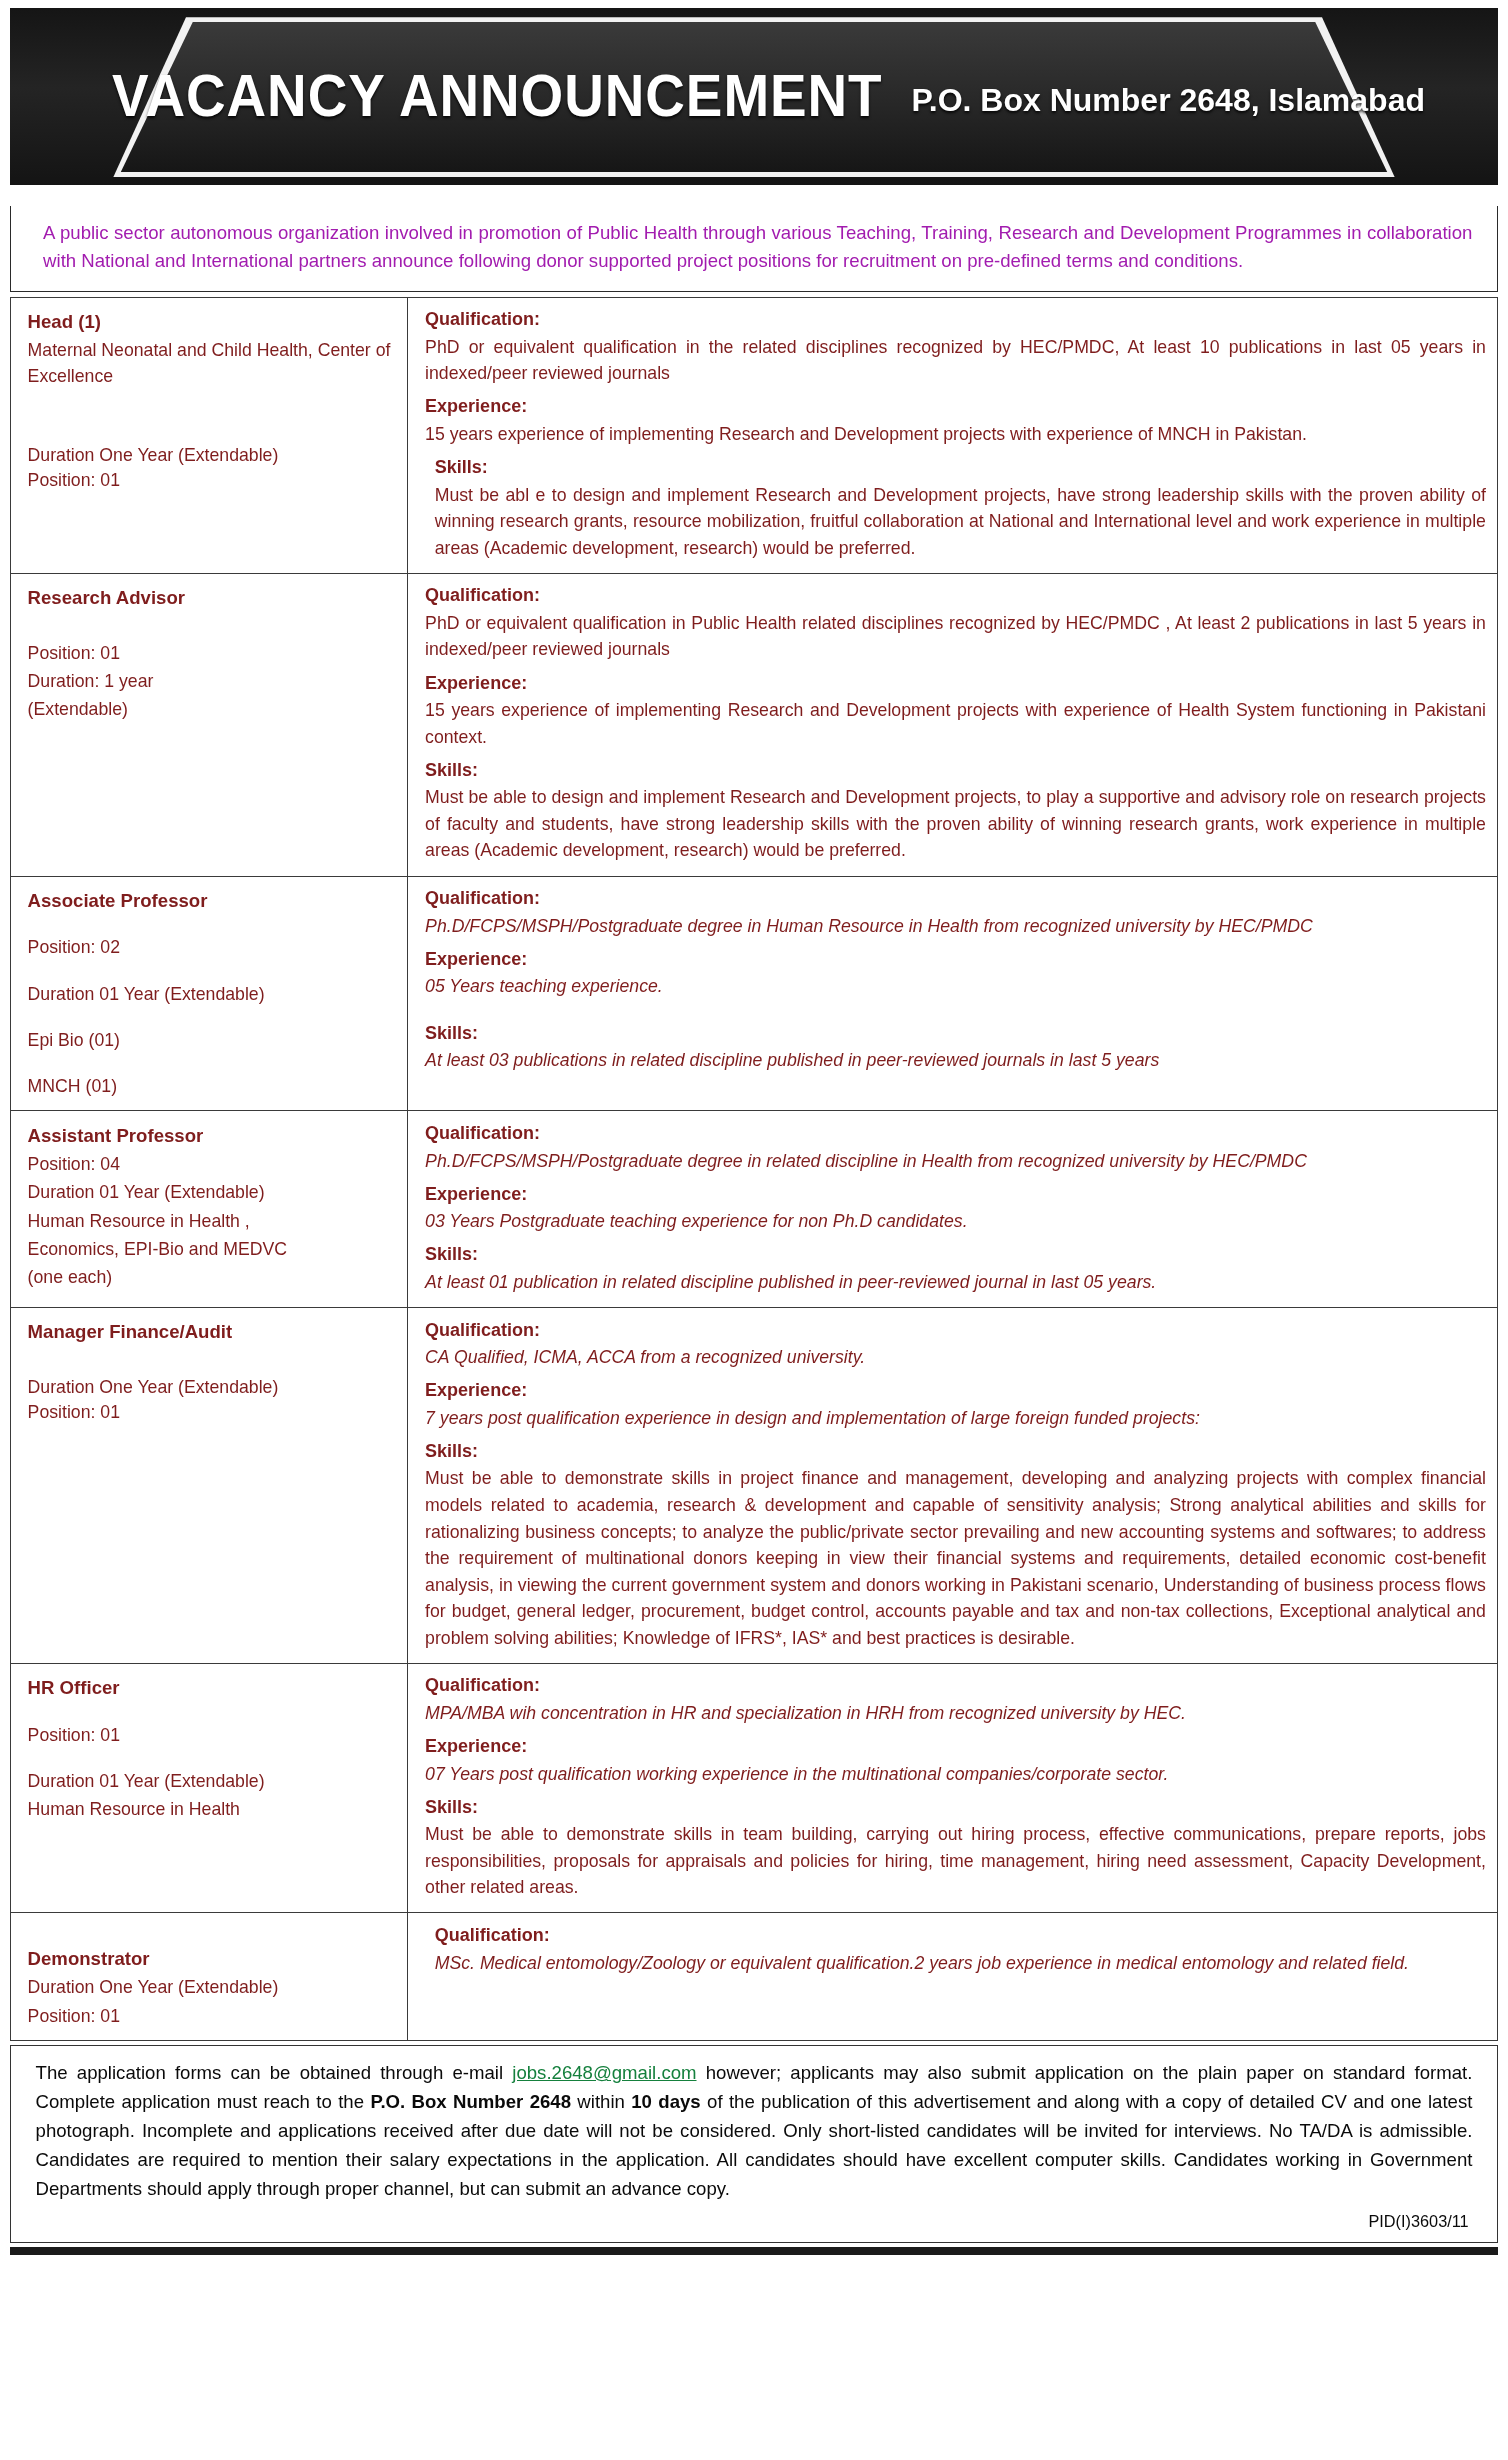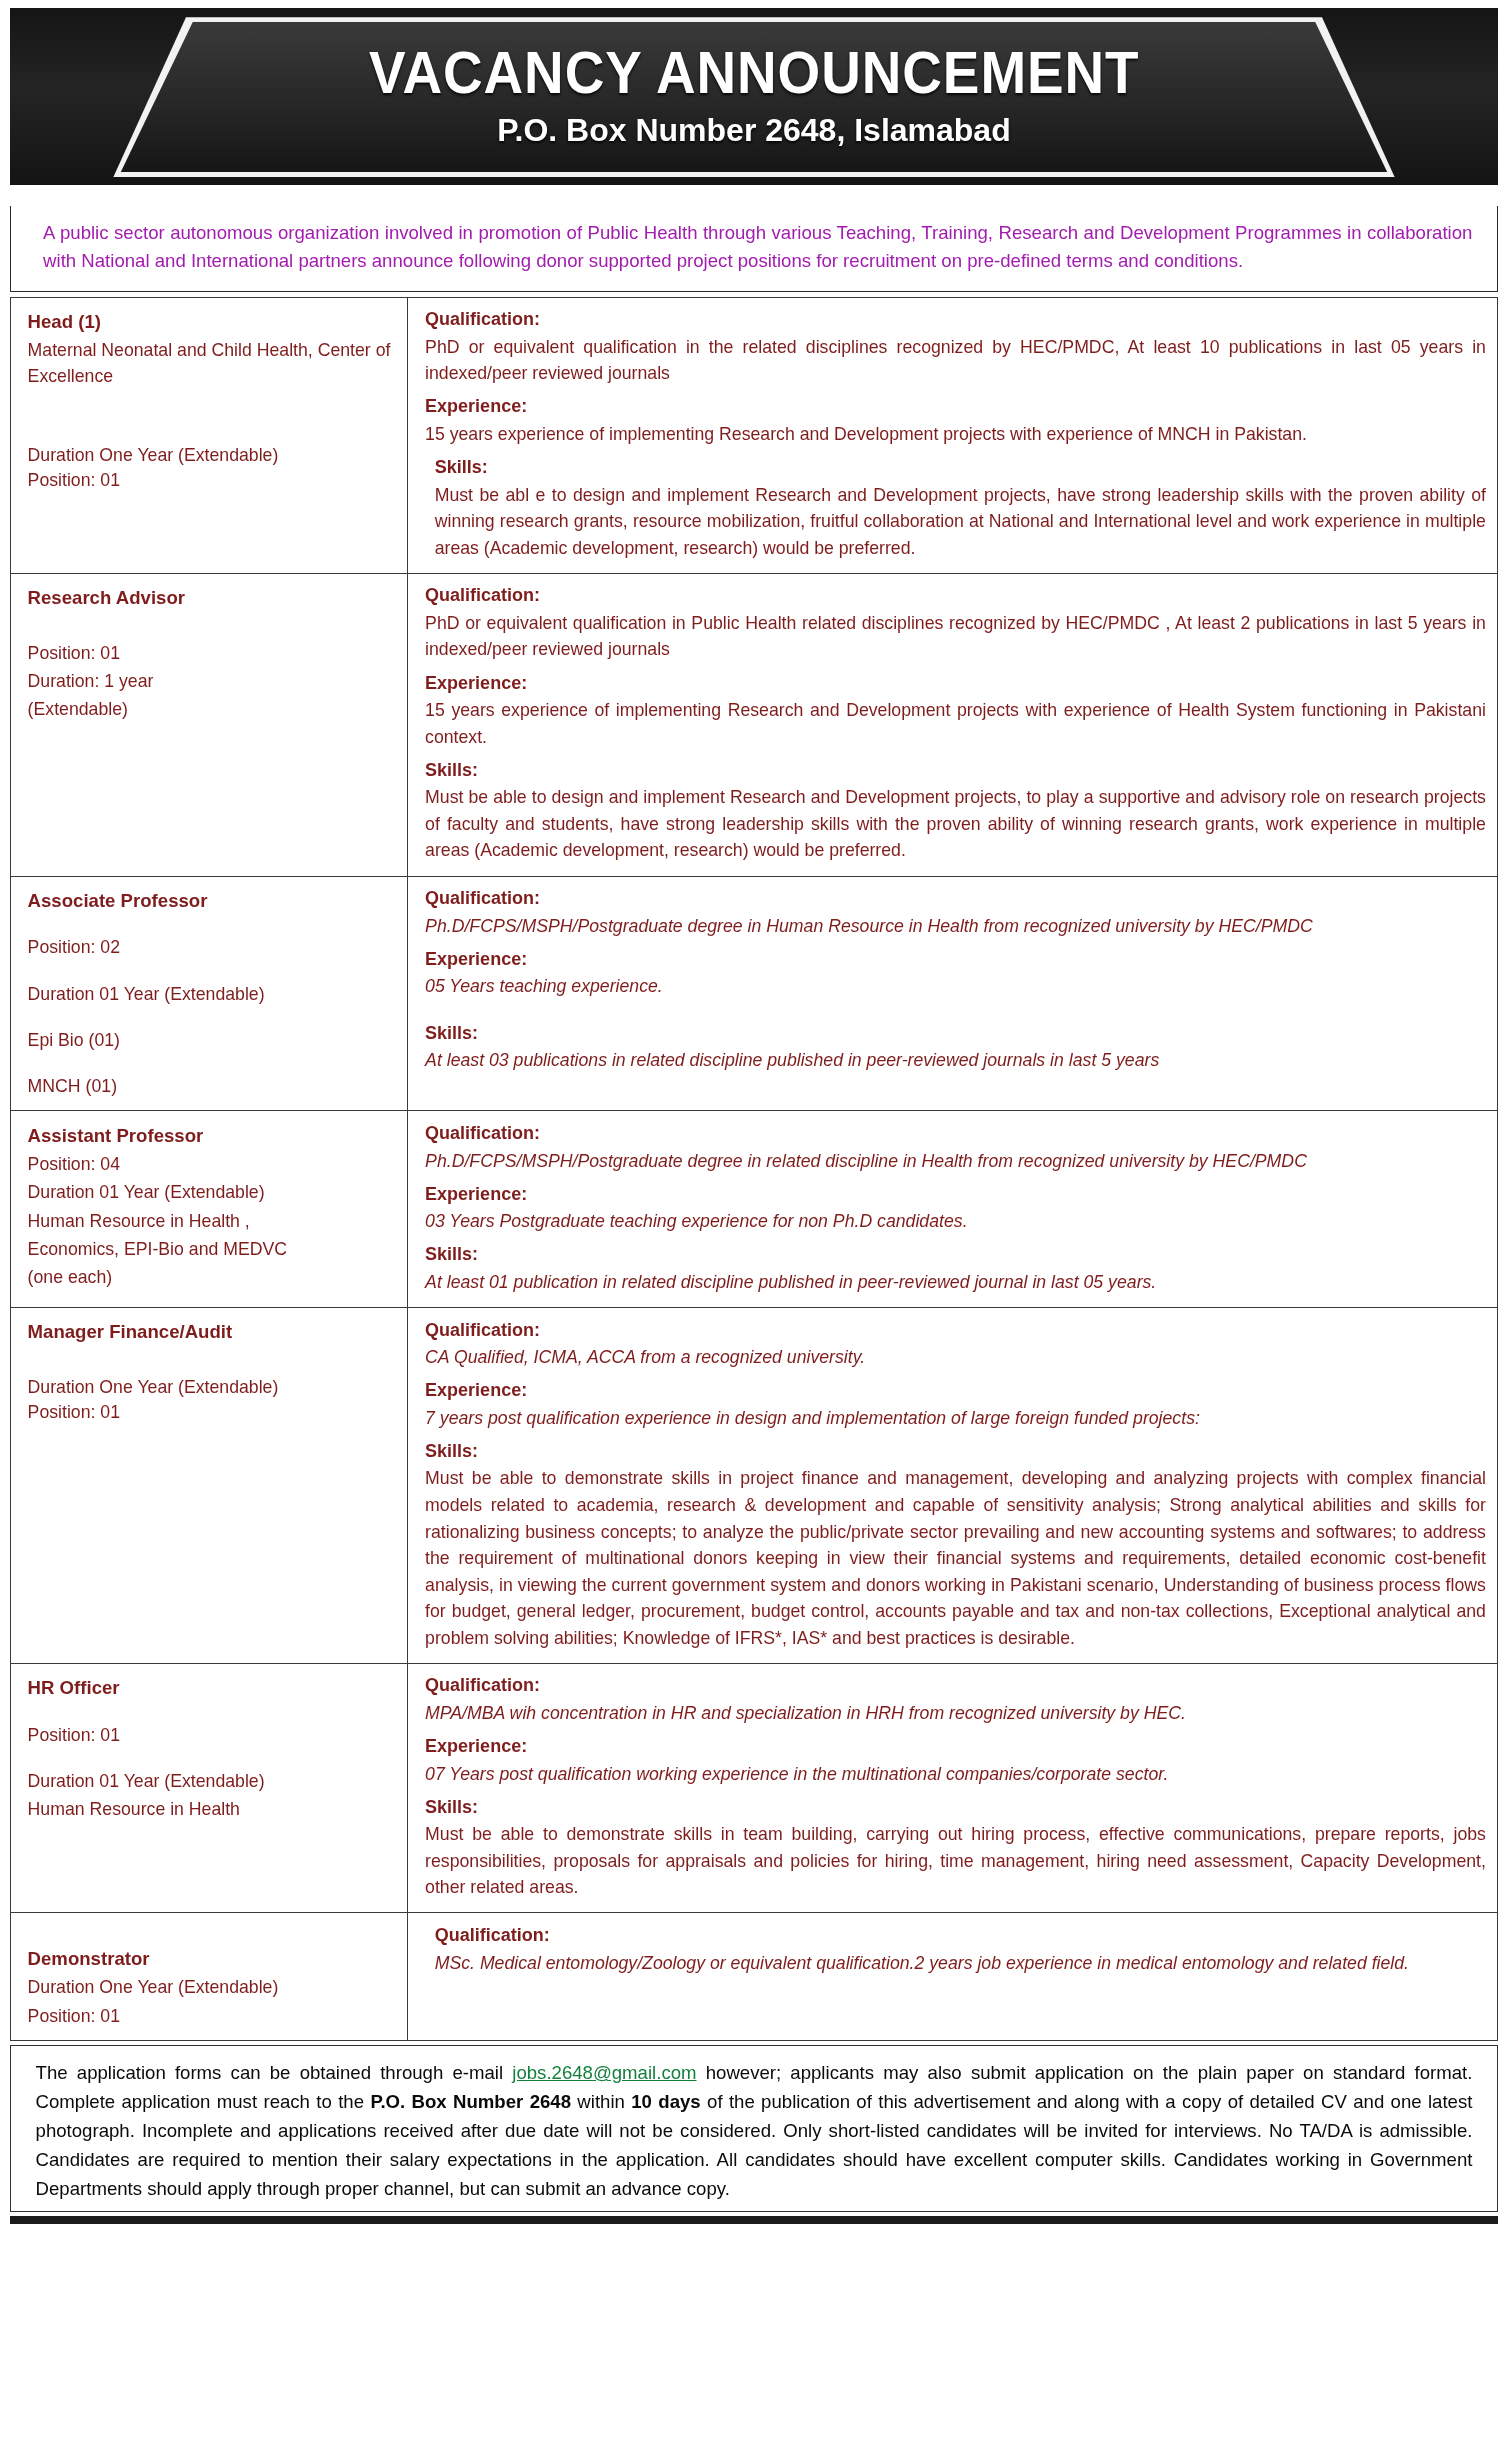--- a/index.html
+++ b/index.html
@@ -41,21 +41,21 @@
   .banner-frame-in {
     position: absolute;
     left: 4.8px; right: 4.8px; top: 4.8px; bottom: 4.8px;
     clip-path: polygon(6.4% 0%, 93.6% 0%, 99.2% 100%, 0.8% 100%);
     background: linear-gradient(180deg, #3a3a3a 0%, #272727 55%, #161616 100%);
   }
   .banner-text {
     position: absolute;
     left: 0; right: 0; top: 0; bottom: 0;
     display: flex;
-    flex-direction: column;
+    flex-direction: row;
     align-items: center;
     justify-content: center;
     z-index: 5;
   }
   .banner-title {
     color: #ffffff;
     font-size: 59px;
     font-weight: bold;
     letter-spacing: 1px;
     line-height: 1.02;
@@ -288,18 +288,19 @@
           <div class="sec-head indent">Qualification:</div>
           <div class="sec-body indent nojust last">MSc. Medical entomology/Zoology or equivalent qualification.2 years job experience in medical entomology and related field.</div>
         </td>
       </tr>
 
     </tbody>
   </table>
 
   <div class="footer">
     <span>The application forms can be obtained through e-mail </span><span class="email">jobs.2648@gmail.com</span><span> however; applicants may also submit application on the plain paper on standard format. Complete application must reach to the </span><b>P.O. Box Number 2648</b><span> within </span><b>10 days</b><span> of the publication of this advertisement and along with a copy of detailed CV and one latest photograph. Incomplete and applications received after due date will not be considered. Only short-listed candidates will be invited for interviews. No TA/DA is admissible. Candidates are required to mention their salary expectations in the application. All candidates should have excellent computer skills. Candidates working in Government Departments should apply through proper channel, but can submit an advance copy.</span>
+    <div class="pid">PID(I)3603/11</div>
   </div>
 
   <div class="bottom-bar"></div>
 
 </div>
 
 
 </body></html>

